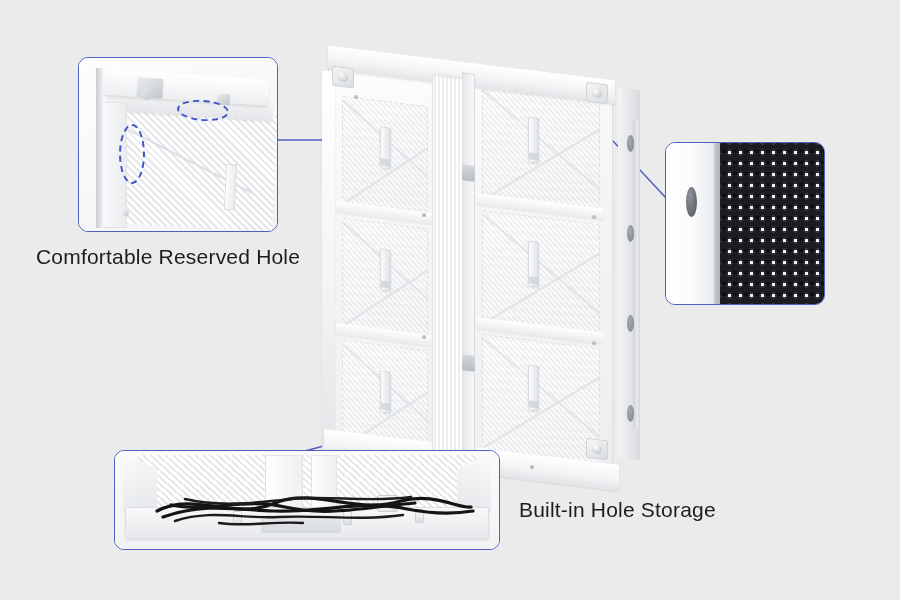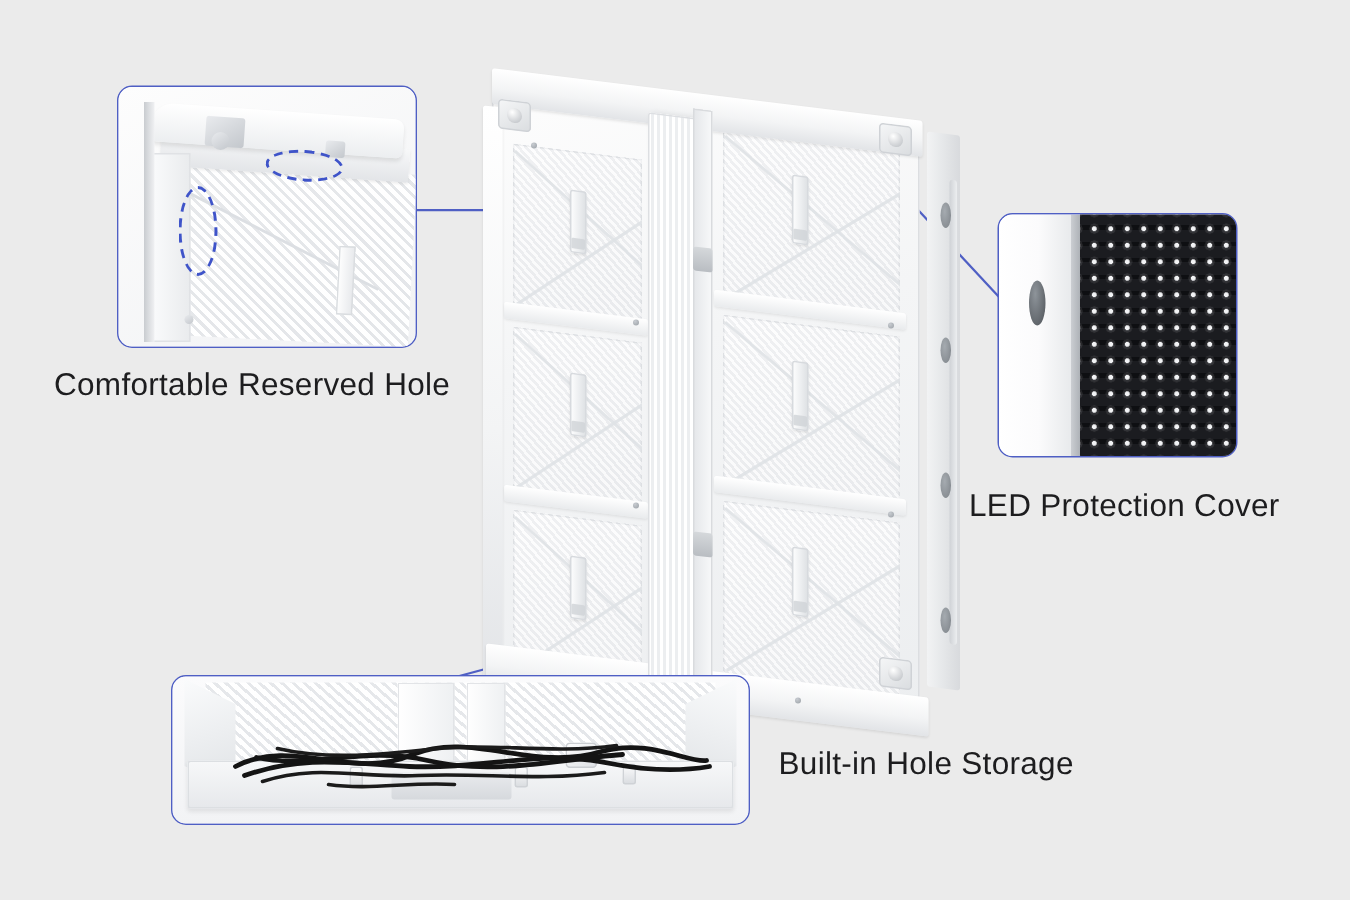--- a/index.html
+++ b/index.html
@@ -333,21 +333,20 @@
   <div class="callout" id="box-led">
     <div class="led-bezel">
       <div class="led-bezel-vent"></div>
     </div>
     <div class="led-gap"></div>
     <div class="led-grid">
       <div class="led-dots2"></div>
       <div class="led-dots"></div>
     </div>
   </div>
-  <div class="label" style="left:646px;top:326px;">LED Protection Cover</div>
 
   <div class="callout" id="box-cable">
     <div class="c-scene">
       <div class="c-back"></div>
       <div class="c-vdiv" style="left:150px;"></div>
       <div class="c-vdiv" style="left:196px;width:26px;"></div>
       <div class="c-endL"></div>
       <div class="c-endR"></div>
       <div class="c-tray"></div>
       <div class="c-trayin"></div>

